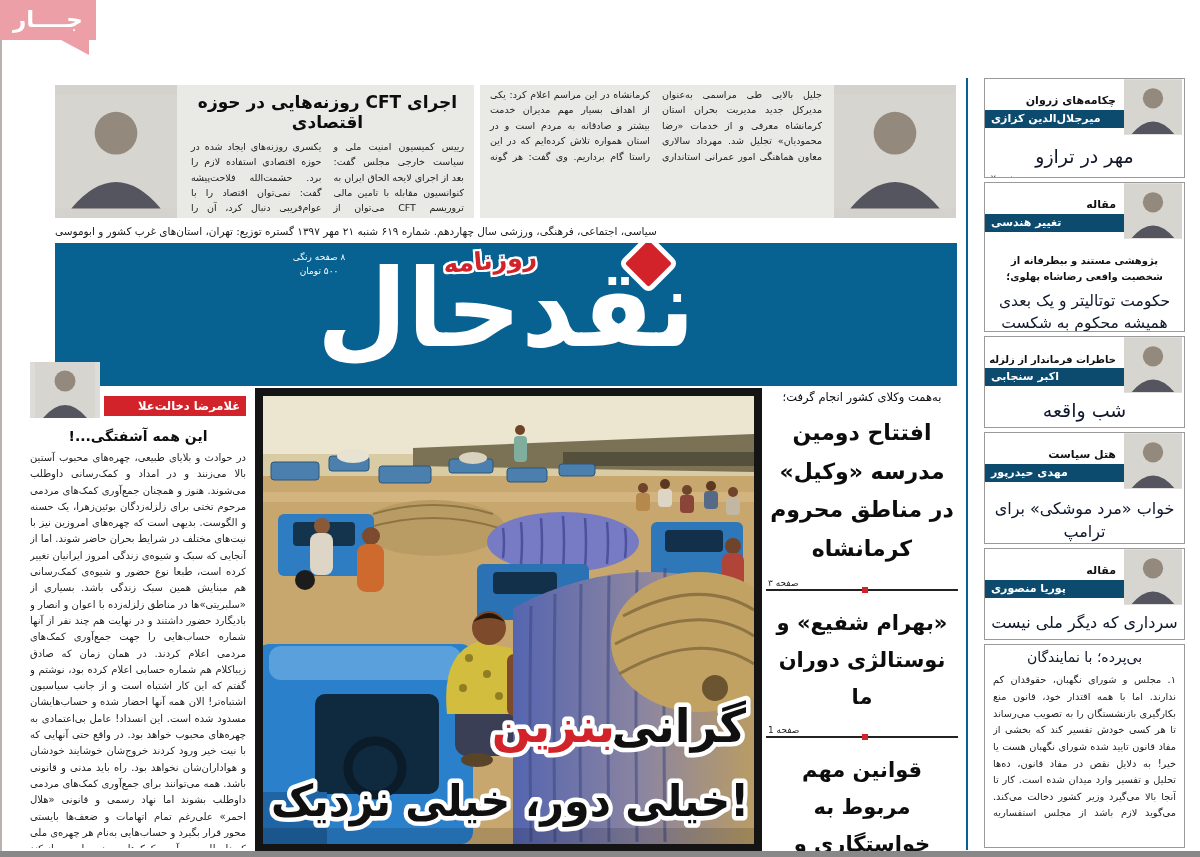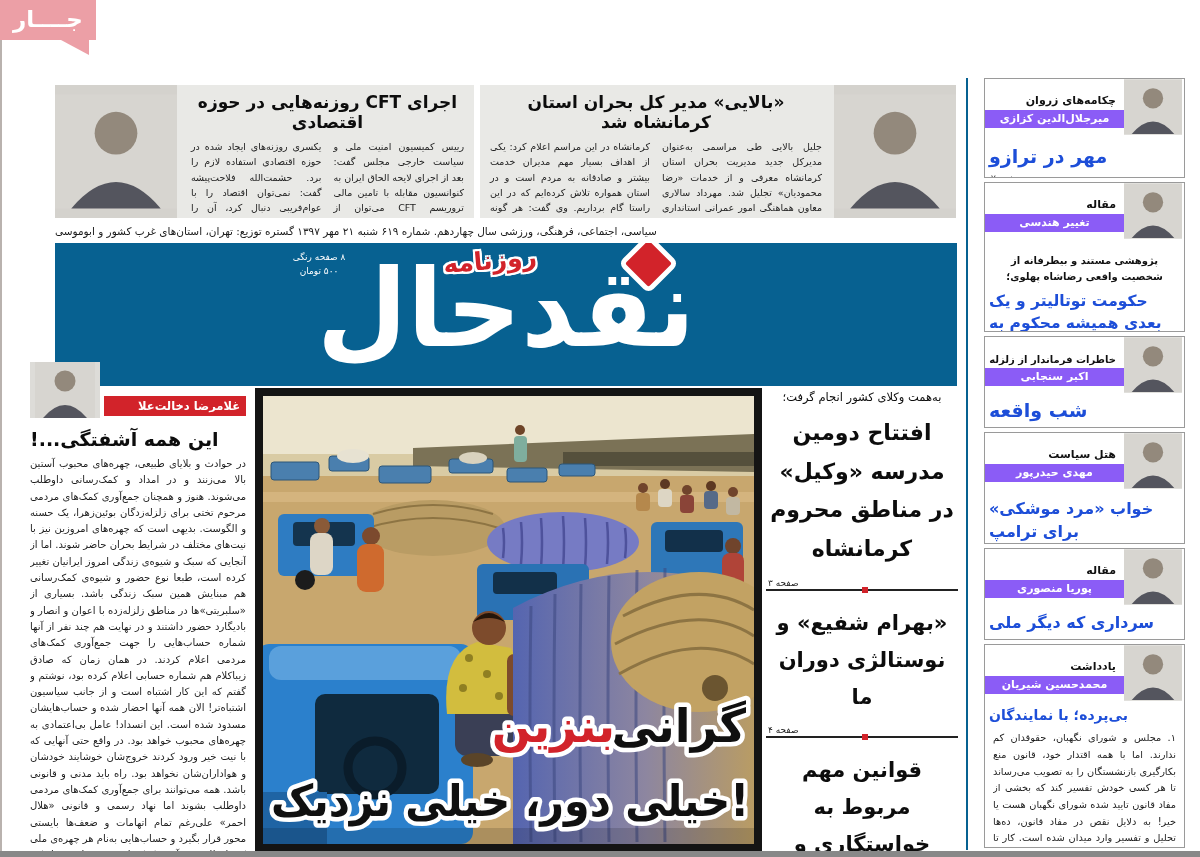--- a/index.html
+++ b/index.html
@@ -44,21 +44,21 @@
 
   
   .vrule{position:absolute;left:966px;top:78px;width:2px;height:772px;background:#076191;}
 
   
   .lcol{position:absolute;left:30px;top:362px;width:216px;direction:rtl;}
   .lcol-head{position:relative;height:58px;}
   .lcol-photo{position:absolute;left:0;top:0;width:70px;height:56px;background:#dddcd8;overflow:hidden;}
   .lcol-bar{position:absolute;right:0;left:74px;top:34px;height:20px;background:#d2232a;color:#fff;
             font-size:11.5px;font-weight:bold;text-align:right;line-height:20px;padding:0 6px;box-sizing:border-box;}
-  .lcol-title{font-size:19px;font-weight:bold;text-align:left;color:#0d0d0d;margin:8px 0 6px;}
+  .lcol-title{font-size:14px;font-weight:bold;text-align:center;color:#0d0d0d;margin:8px 0 6px;}
   .lcol-body{font-size:10px;color:#1d1d1d;text-align:justify;line-height:1.63;height:398px;overflow:hidden;}
 
   
   .photo-frame{position:absolute;left:255px;top:388px;width:507px;height:464px;background:#141414;padding:0;}
   .photo-frame svg.scene{position:absolute;left:8px;top:8px;}
   .overlay{position:absolute;left:8px;bottom:8px;}
 
   
   .mcol{position:absolute;left:766px;top:390px;width:192px;direction:rtl;text-align:center;color:#0d0d0d;}
   .m-kicker{font-size:11.5px;margin-bottom:10px;}
@@ -68,24 +68,24 @@
           padding:10px 2px 1px;position:relative;margin-bottom:14px;}
   .m-page::after{content:"";position:absolute;left:50%;bottom:-4px;width:6px;height:6px;background:#d2232a;}
 
   
   .sidebar{position:absolute;left:984px;top:78px;width:201px;direction:rtl;}
   .sitem{position:relative;border:1px solid #9a9a9a;background:#fff;margin-bottom:4px;overflow:hidden;box-sizing:border-box;}
   .si-head{position:relative;height:58px;}
   .si-photo{position:absolute;right:2px;top:0;width:58px;height:56px;background:#e2e1dd;overflow:hidden;}
   .si-kicker{padding:15px 8px 3px 4px;margin-right:60px;font-size:11px;font-weight:bold;color:#111;text-align:right;}
   .si-kicker.long{font-size:10px;padding-top:17px;}
-  .si-bar{margin-right:60px;background:#8b5cf6;color:#fff;font-size:11px;font-weight:bold;
-          text-align:center;padding:2px 6px;line-height:1.3;}
+  .si-bar{margin-right:60px;background:#0c4a6e;color:#fff;font-size:11px;font-weight:bold;
+          text-align:left;padding:2px 6px;line-height:1.3;}
   .si-sub{font-size:10px;font-weight:bold;text-align:center;line-height:1.55;margin:12px 4px 0;color:#111;}
-  .si-headline{font-size:19px;font-weight:bold;text-align:left;line-height:1.45;margin:6px 4px 0;color:#1d4ed8;}
+  .si-headline{font-size:19px;font-weight:normal;text-align:center;line-height:1.45;margin:6px 4px 0;color:#0f172a;}
   .si-headline.sm{font-size:16px;}
   .si-headline.xs{font-size:15.5px;}
   .si-page{direction:ltr;text-align:left;font-size:9px;color:#222;padding:2px 6px 2px;}
   .si-body{font-size:9.8px;color:#1d1d1d;text-align:justify;line-height:1.7;margin:5px 8px;height:150px;overflow:hidden;}
 
   .ph{display:block;width:100%;height:100%;}
 </style>
 </head>
 <body>
 
@@ -118,21 +118,20 @@
     </div>
   </div>
 
   <div class="tbox t2">
     <div class="tphoto">
       <svg class="ph">
           <use href="#sym-person"></use>
         </svg>
     </div>
     <div class="tcontent">
-      <div class="thead">«بالایی» مدیر کل بحران استان کرمانشاه شد</div>
       <div class="tbody">جلیل بالایی طی مراسمی به‌عنوان مدیرکل جدید مدیریت بحران استان کرمانشاه معرفی و از خدمات «رضا محمودیان» تجلیل شد. مهرداد سالاری معاون هماهنگی امور عمرانی استانداری کرمانشاه در این مراسم اعلام کرد: یکی از اهداف بسیار مهم مدیران خدمت بیشتر و صادقانه به مردم است و در استان همواره تلاش کرده‌ایم که در این راستا گام برداریم. وی گفت: هر گونه تغییر مدیریت در راستای استفاده از تجربیات جدید و ایجاد افکار جدید برای انجام بهتر امور است.</div>
     </div>
   </div>
 
   <div class="dateline">سیاسی، اجتماعی، فرهنگی، ورزشی سال چهاردهم. شماره ۶۱۹ شنبه ۲۱ مهر ۱۳۹۷ گستره توزیع: تهران، استان‌های غرب کشور و ابوموسی</div>
 
   <div class="masthead">
     <div class="mh-note">
       <div>۸ صفحه رنگی</div>
       <div>۵۰۰ تومان</div>
@@ -268,21 +267,21 @@
       <text x="352" y="58" text-anchor="end" font-family="DejaVu Sans, sans-serif" font-size="46" font-weight="bold" paint-order="stroke" stroke="#ffffff" stroke-width="9" stroke-linejoin="round" fill="#d2232a">بنزین</text>
       <text x="486" y="132" text-anchor="end" font-family="DejaVu Sans, sans-serif" font-size="44" font-weight="bold" textLength="478" lengthAdjust="spacingAndGlyphs" paint-order="stroke" stroke="#ffffff" stroke-width="9" stroke-linejoin="round" fill="#101010">خیلی دور، خیلی نزدیک!</text>
     </svg>
   </div>
 
   <div class="mcol">
     <div class="m-kicker">به‌همت وکلای کشور انجام گرفت؛</div>
     <div class="m-head">افتتاح دومین مدرسه «وکیل» در مناطق محروم کرمانشاه</div>
     <div class="m-page">صفحه ۳</div>
     <div class="m-head sm">«بهرام شفیع» و نوستالژی دوران ما</div>
-    <div class="m-page">صفحه ۴</div>
+    <div class="m-page">صفحه 1</div>
     <div class="m-head sm">قوانین مهم مربوط به خواستگاری و نامزدی</div>
 
   </div>
 
   <div class="sidebar">
 
     <div class="sitem" style="height:100px">
       <div class="si-head">
         <div class="si-photo">
           <svg class="ph">
@@ -347,27 +346,18 @@
             </svg>
         </div>
         <div class="si-kicker">مقاله</div>
         <div class="si-bar">پوریا منصوری</div>
       </div>
       <div class="si-headline sm" style="margin-top:4px">سرداری که دیگر ملی نیست</div>
 
     </div>
 
     <div class="sitem" style="height:204px">
-      <div class="si-head">
-        <div class="si-photo">
-          <svg class="ph">
-              <use href="#sym-person"></use>
-            </svg>
-        </div>
-        <div class="si-kicker">یادداشت</div>
-        <div class="si-bar">محمدحسین شیریان</div>
-      </div>
       <div class="si-headline" style="font-size:14px;margin-top:2px">بی‌پرده؛ با نمایندگان</div>
       <div class="si-body">۱. مجلس و شورای نگهبان، حقوقدان کم ندارند. اما با همه اقتدار خود، قانون منع بکارگیری بازنشستگان را به تصویب می‌رساند تا هر کسی خودش تفسیر کند که بخشی از مفاد قانون تایید شده شورای نگهبان هست یا خیر! به دلایل نقص در مفاد قانون، ده‌ها تحلیل و تفسیر وارد میدان شده است. کار تا آنجا بالا می‌گیرد وزیر کشور دخالت می‌کند. می‌گوید لازم باشد از مجلس استفساریه می‌گیرند. شورای تهران به قانون تمکین نمی‌کند و</div>
     </div>
 
   </div>
 </div>
 
 </body></html>

